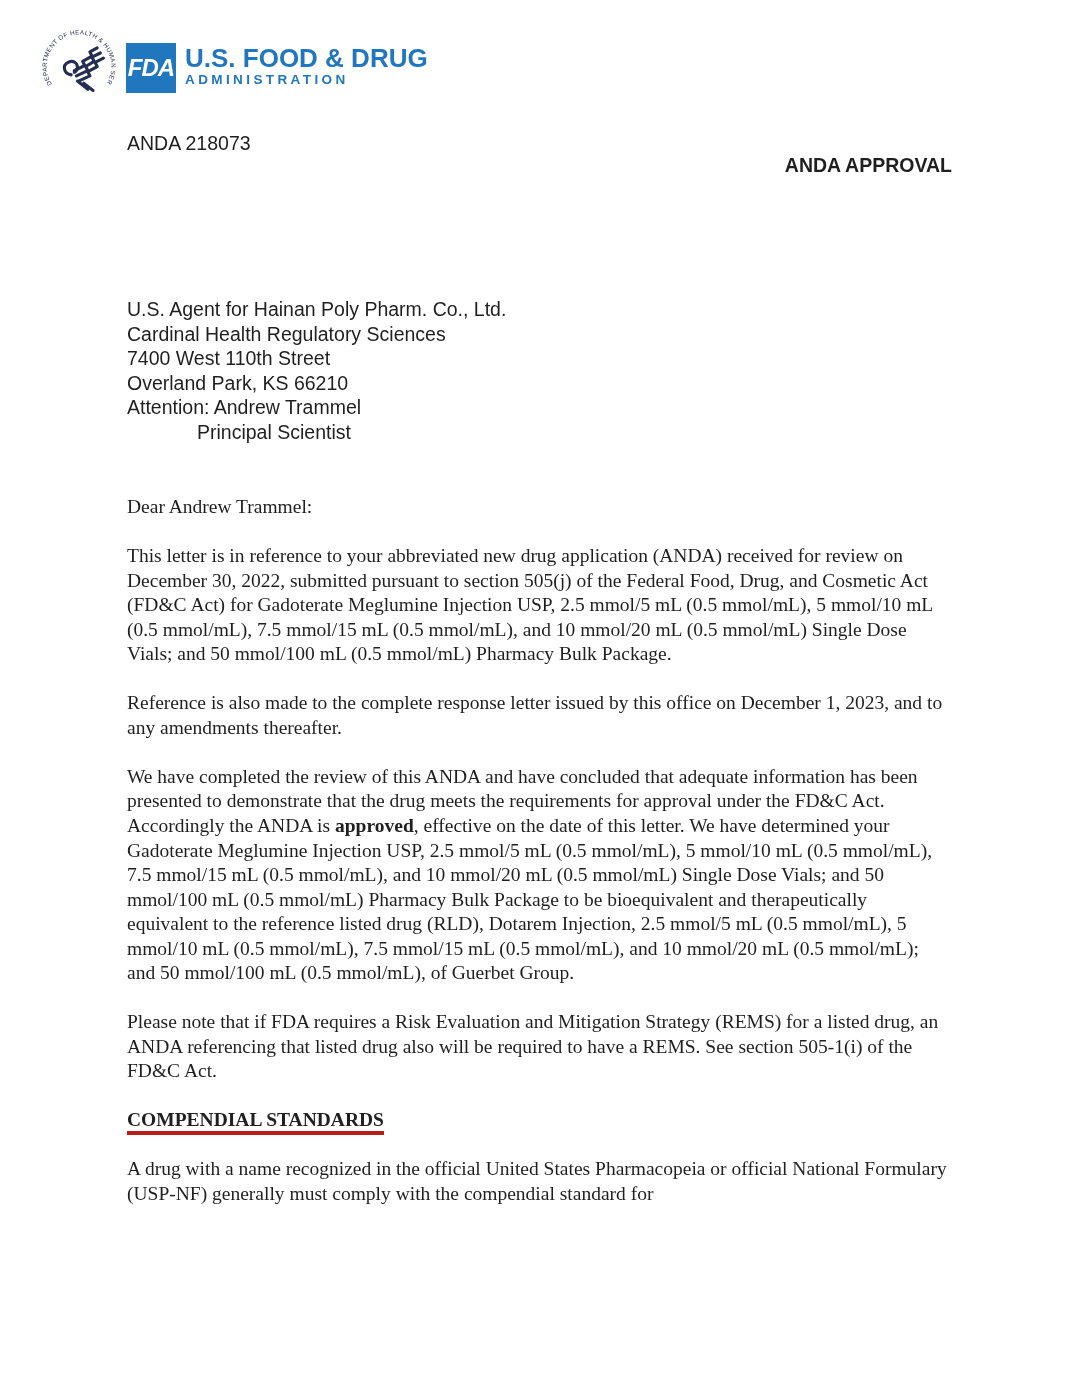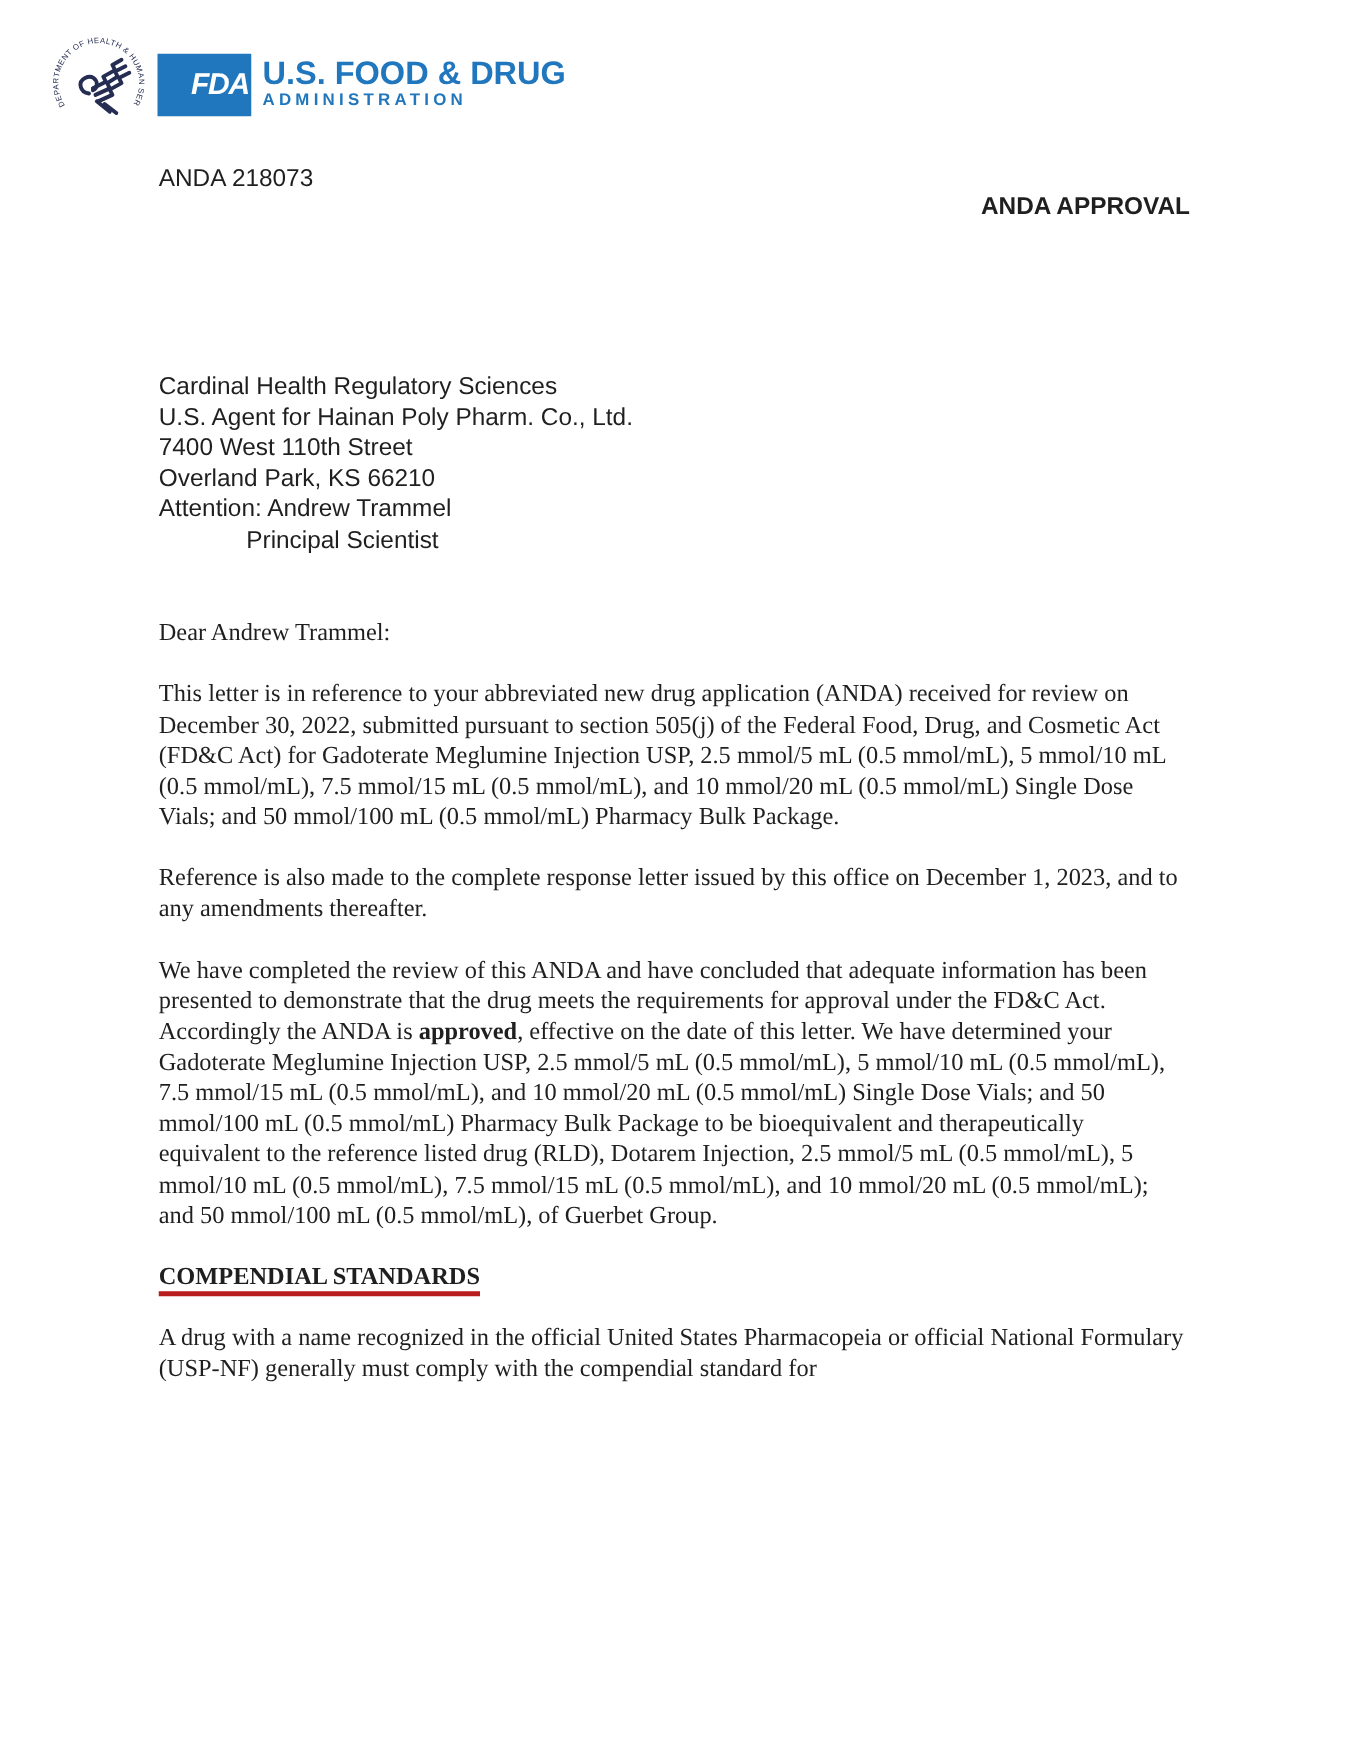--- a/index.html
+++ b/index.html
@@ -30,21 +30,20 @@
     width: 50px; height: 50px;
     background: #2077bd;
     color: #ffffff;
     display: flex;
     align-items: center;
     justify-content: center;
     font-weight: 700;
     font-size: 24px;
     letter-spacing: -1px;
     font-style: italic;
-    padding-left: 25px;
   }
   .fda-wordmark { margin-left: 9px; padding-top: 1px; }
   .fda-line1 {
     color: #2077bd;
     font-weight: 700;
     font-size: 26px;
     letter-spacing: 0px;
     line-height: 28px;
     white-space: nowrap;
   }
@@ -144,31 +143,32 @@
     <div class="fda-wordmark">
       <div class="fda-line1">U.S. FOOD &amp; DRUG</div>
       <div class="fda-line2">ADMINISTRATION</div>
     </div>
   </div>
 
   <div class="anda-number">ANDA 218073</div>
   <div class="approval-label">ANDA APPROVAL</div>
 
   <div class="recipient">
+    <div>U.S. Agent for Hainan Poly Pharm. Co., Ltd.</div>
     <div>Cardinal Health Regulatory Sciences</div>
-    <div>U.S. Agent for Hainan Poly Pharm. Co., Ltd.</div>
     <div>7400 West 110th Street</div>
     <div>Overland Park, KS 66210</div>
     <div>Attention: Andrew Trammel</div>
     <div class="attention-title">Principal Scientist</div>
   </div>
 
   <div class="letter-body">
     <p>Dear Andrew Trammel:</p>
     <p>This letter is in reference to your abbreviated new drug application (ANDA) received for review on December 30, 2022, submitted pursuant to section 505(j) of the Federal Food, Drug, and Cosmetic Act (FD&amp;C Act) for Gadoterate Meglumine Injection USP, 2.5 mmol/5 mL (0.5 mmol/mL), 5 mmol/10 mL (0.5 mmol/mL), 7.5 mmol/15 mL (0.5 mmol/mL), and 10 mmol/20 mL (0.5 mmol/mL) Single Dose Vials; and 50 mmol/100 mL (0.5 mmol/mL) Pharmacy Bulk Package.</p>
     <p>Reference is also made to the complete response letter issued by this office on December 1, 2023, and to any amendments thereafter.</p>
     <p><span>We have completed the review of this ANDA and have concluded that adequate information has been presented to demonstrate that the drug meets the requirements for approval under the FD&amp;C Act. Accordingly the ANDA is </span><span class="bold">approved</span><span>, effective on the date of this letter. We have determined your Gadoterate Meglumine Injection USP, 2.5 mmol/5 mL (0.5 mmol/mL), 5 mmol/10 mL (0.5 mmol/mL), 7.5 mmol/15 mL (0.5 mmol/mL), and 10 mmol/20 mL (0.5 mmol/mL) Single Dose Vials; and 50 mmol/100 mL (0.5 mmol/mL) Pharmacy Bulk Package to be bioequivalent and therapeutically equivalent to the reference listed drug (RLD), Dotarem Injection, 2.5 mmol/5 mL (0.5 mmol/mL), 5 mmol/10 mL (0.5 mmol/mL), 7.5 mmol/15 mL (0.5 mmol/mL), and 10 mmol/20 mL (0.5 mmol/mL); and 50 mmol/100 mL (0.5 mmol/mL), of Guerbet Group.</span></p>
+    <p>Please note that if FDA requires a Risk Evaluation and Mitigation Strategy (REMS) for a listed drug, an ANDA referencing that listed drug also will be required to have a REMS. See section 505-1(i) of the FD&amp;C Act.</p>
     <p class="section-heading"><span>COMPENDIAL STANDARDS</span></p>
     <p>A drug with a name recognized in the official United States Pharmacopeia or official National Formulary (USP-NF) generally must comply with the compendial standard for</p>
   </div>
 
 
 </div>
 
 </body></html>

